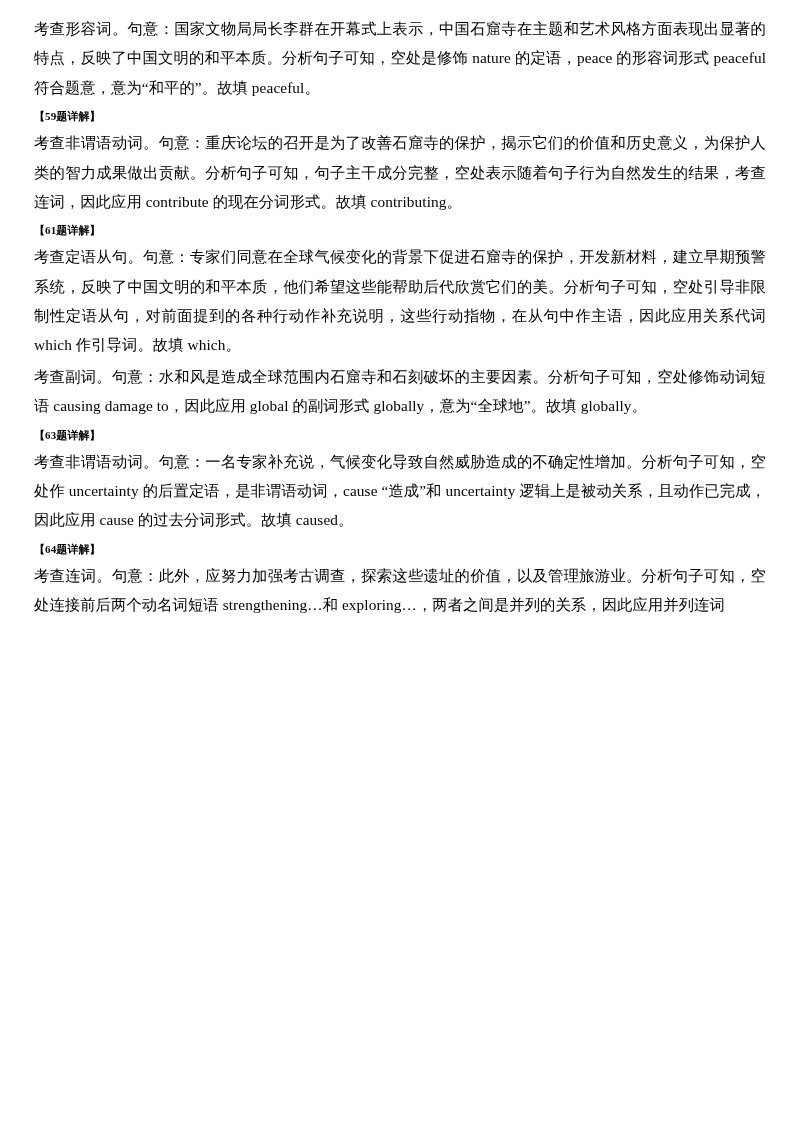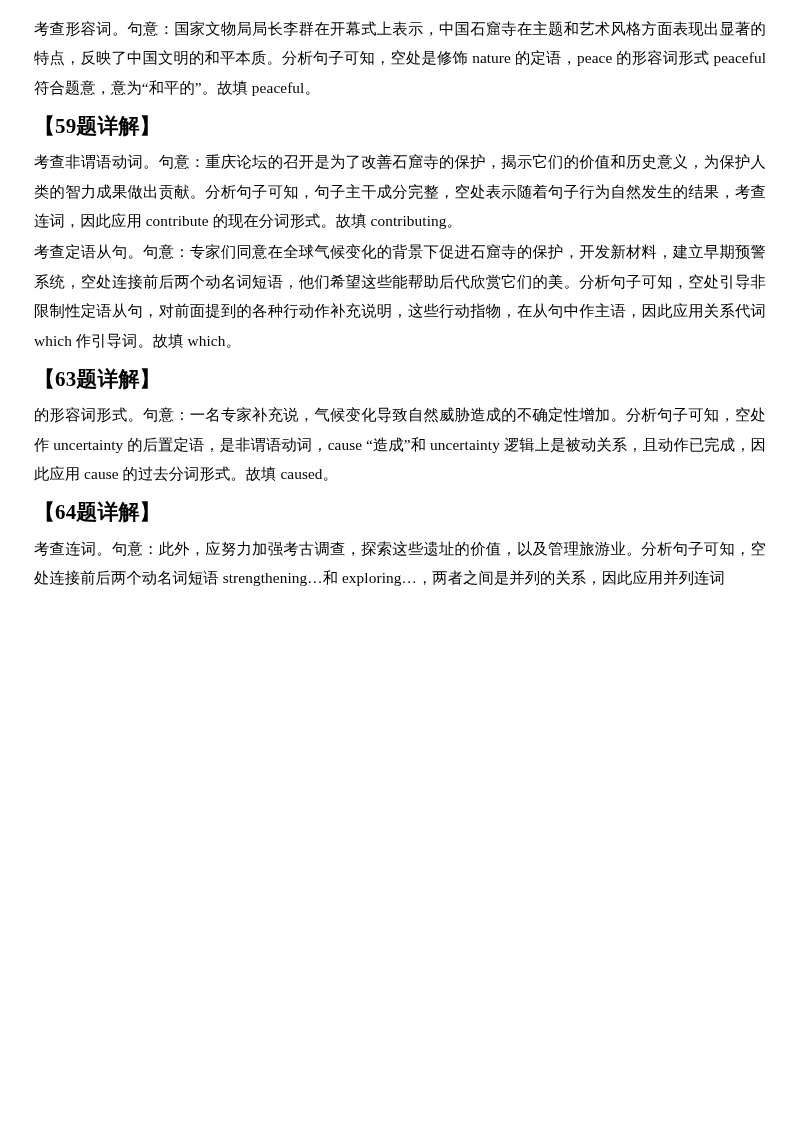--- a/index.html
+++ b/index.html
@@ -24,44 +24,46 @@
   }
   .para {
     font-size: 15.3px;
     line-height: 1.92;
     text-align: justify;
     text-justify: inter-ideograph;
     margin: 0 0 1px 0;
     letter-spacing: 0.1px;
   }
   .heading {
-    font-size: 21px;
+    font-size: 11px;
     line-height: 1.92;
     margin: 4px 0 1px 0;
     font-weight: bold;
     letter-spacing: 0.1px;
   }
   .body-block {
     margin-bottom: 2px;
   }
 </style>
 </head>
 <body>
 
 <div class="page">
 
   <div class="para body-block">考查形容词。句意：国家文物局局长李群在开幕式上表示，中国石窟寺在主题和艺术风格方面表现出显著的特点，反映了中国文明的和平本质。分析句子可知，空处是修饰 nature 的定语，peace 的形容词形式 peaceful 符合题意，意为“和平的”。故填 peaceful。</div>
 
   <div class="heading">【59题详解】</div>
   <div class="para body-block">考查非谓语动词。句意：重庆论坛的召开是为了改善石窟寺的保护，揭示它们的价值和历史意义，为保护人类的智力成果做出贡献。分析句子可知，句子主干成分完整，空处表示随着句子行为自然发生的结果，考查连词，因此应用 contribute 的现在分词形式。故填 contributing。</div>
 
 
-  <div class="para body-block">考查定语从句。句意：专家们同意在全球气候变化的背景下促进石窟寺的保护，开发新材料，建立早期预警系统，空处连接前后两个动名词短语，他们希望这些能帮助后代欣赏它们的美。分析句子可知，空处引导非限制性定语从句，对前面提到的各种行动作补充说明，这些行动指物，在从句中作主语，因此应用关系代词 which 作引导词。故填 which。</div>
+  <div class="heading">【61题详解】</div>
+  <div class="para body-block">考查定语从句。句意：专家们同意在全球气候变化的背景下促进石窟寺的保护，开发新材料，建立早期预警系统，反映了中国文明的和平本质，他们希望这些能帮助后代欣赏它们的美。分析句子可知，空处引导非限制性定语从句，对前面提到的各种行动作补充说明，这些行动指物，在从句中作主语，因此应用关系代词 which 作引导词。故填 which。</div>
 
+  <div class="para body-block">考查副词。句意：水和风是造成全球范围内石窟寺和石刻破坏的主要因素。分析句子可知，空处修饰动词短语 causing damage to，因此应用 global 的副词形式 globally，意为“全球地”。故填 globally。</div>
 
   <div class="heading">【63题详解】</div>
-  <div class="para body-block">的形容词形式。句意：一名专家补充说，气候变化导致自然威胁造成的不确定性增加。分析句子可知，空处作 uncertainty 的后置定语，是非谓语动词，cause “造成”和 uncertainty 逻辑上是被动关系，且动作已完成，因此应用 cause 的过去分词形式。故填 caused。</div>
+  <div class="para body-block">考查非谓语动词。句意：一名专家补充说，气候变化导致自然威胁造成的不确定性增加。分析句子可知，空处作 uncertainty 的后置定语，是非谓语动词，cause “造成”和 uncertainty 逻辑上是被动关系，且动作已完成，因此应用 cause 的过去分词形式。故填 caused。</div>
 
   <div class="heading">【64题详解】</div>
 
   <div class="para body-block">考查连词。句意：此外，应努力加强考古调查，探索这些遗址的价值，以及管理旅游业。分析句子可知，空处连接前后两个动名词短语 strengthening…和 exploring…，两者之间是并列的关系，因此应用并列连词</div>
 
 </div>
 
 </body></html>

